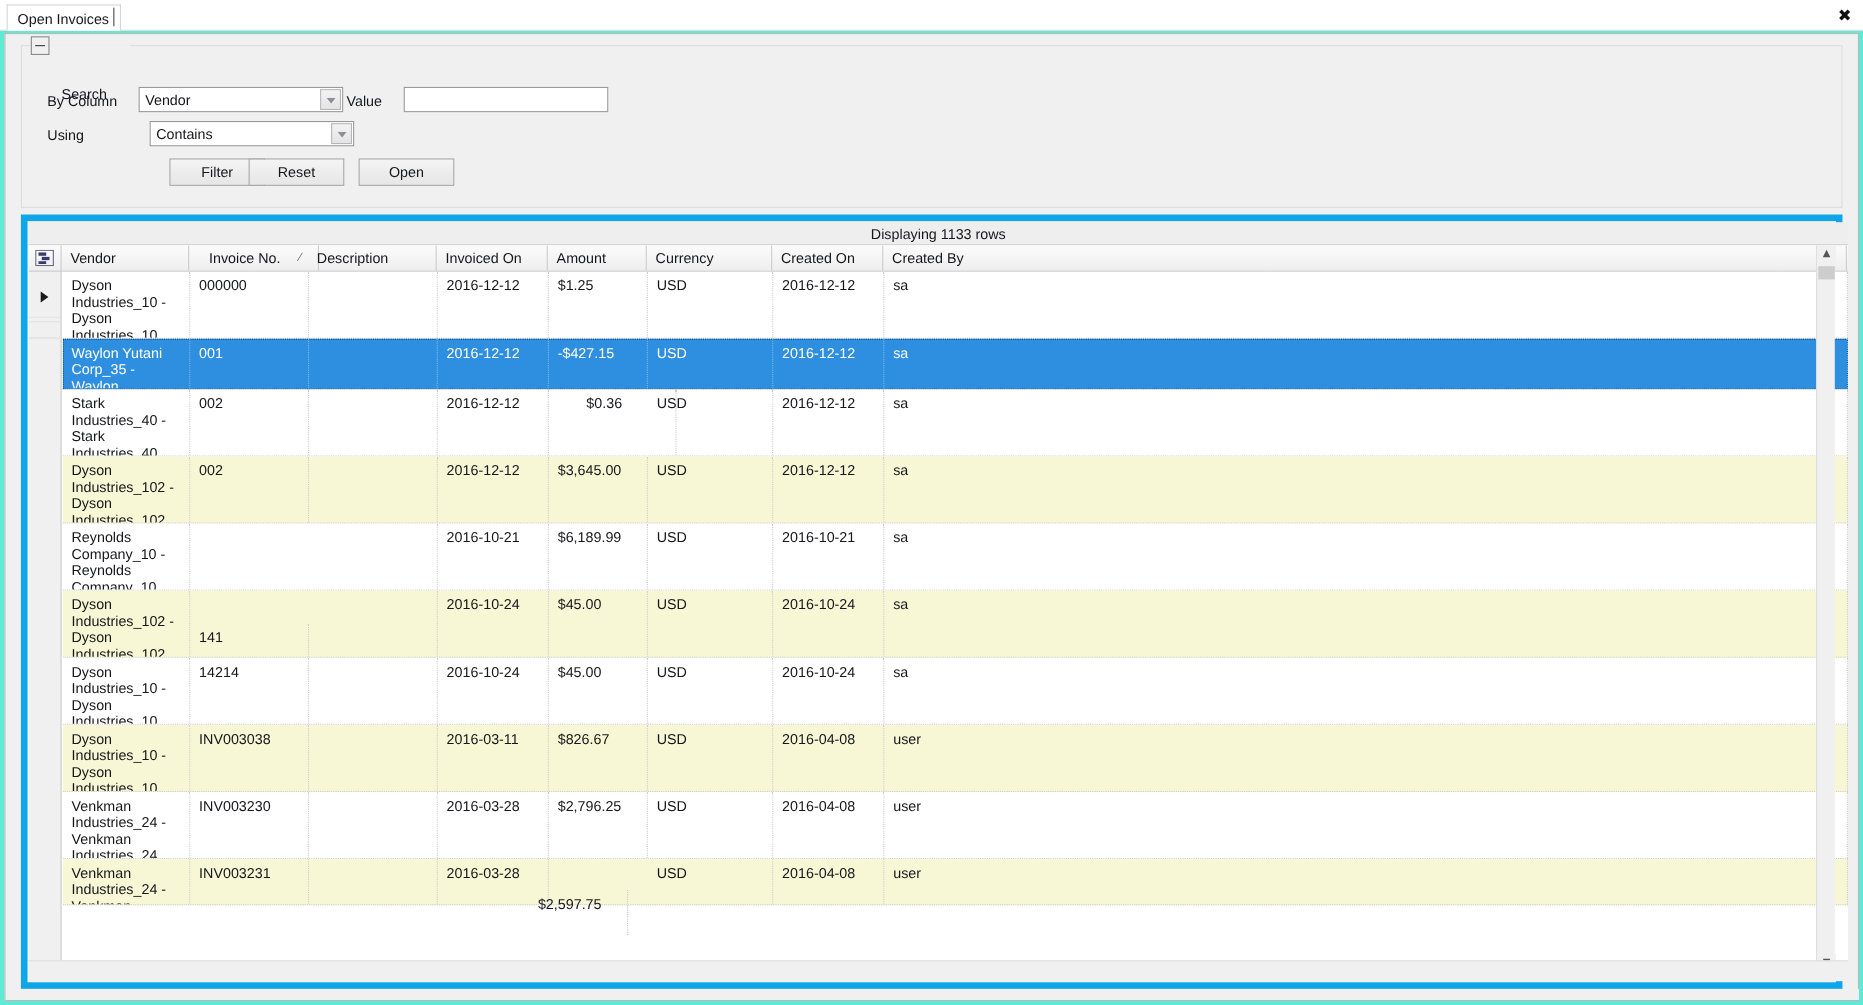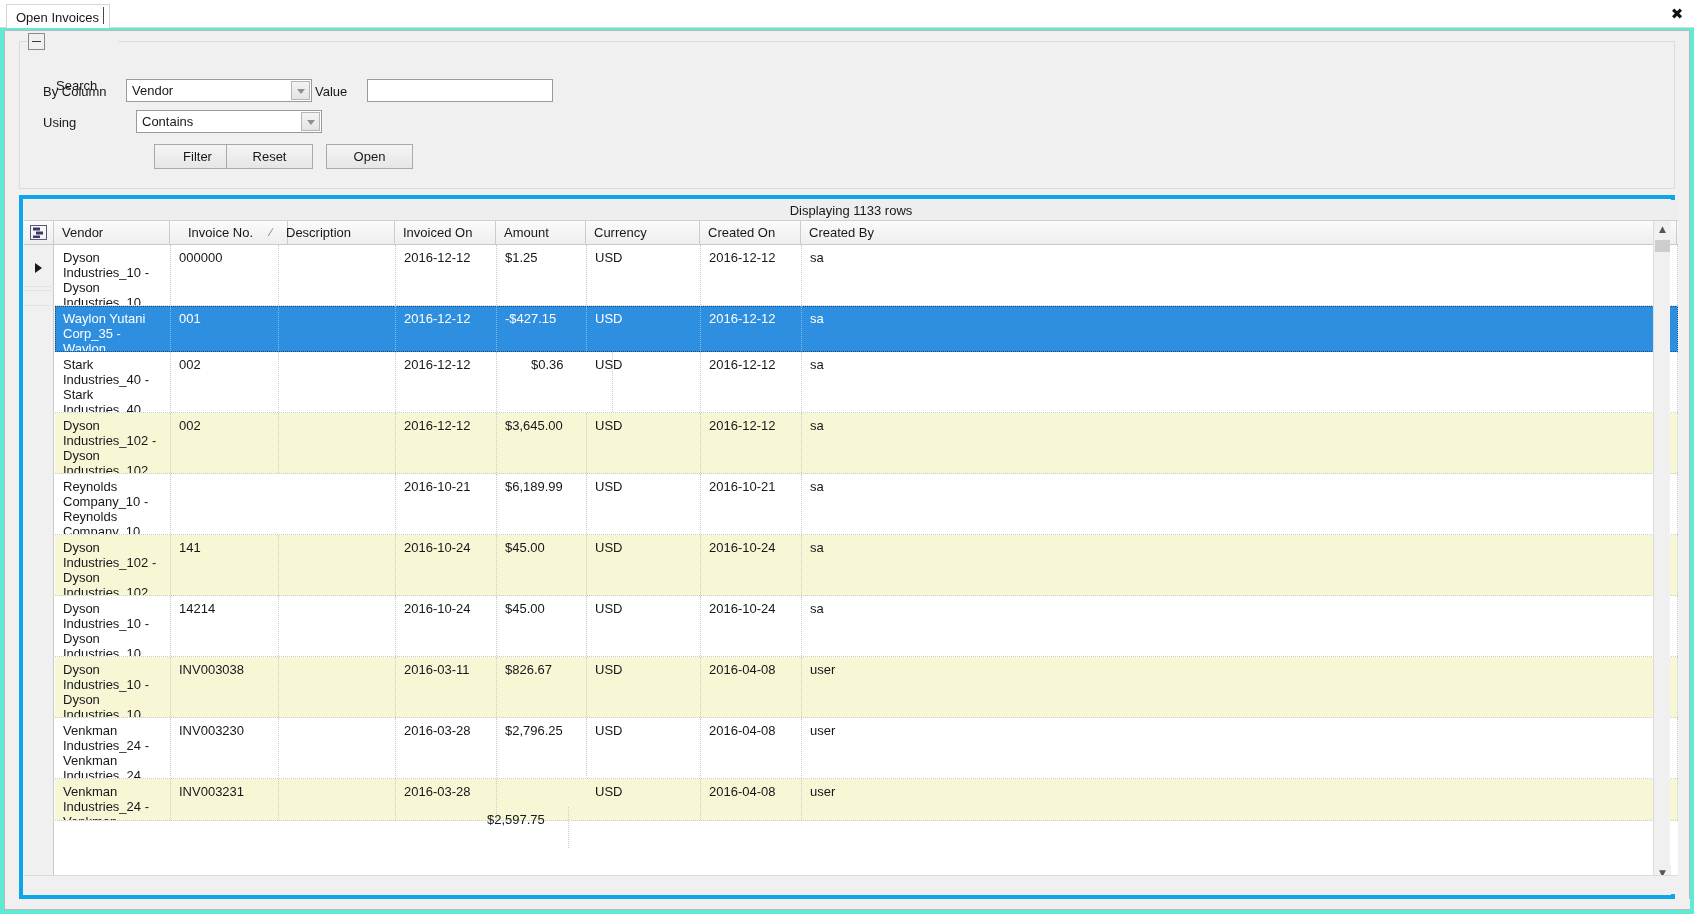--- a/index.html
+++ b/index.html
@@ -164,21 +164,21 @@
   }
   .btn-filter { left: 106px; margin-left: 28px; }
   .btn-reset  { left: 206px; }
   .btn-open   { left: 306px; }
 
   
   .gridwrap {
     position: absolute; left: 14px; top: 164px;
     width: 1656px; height: 704px;
     background: #f0f0f0;
-    border: 4px solid #0ea5e9;
+    border: 6px solid #0ea5e9;
   }
   .grid-caption {
     position: absolute; left: 1px; top: 1px;
     width: 1654px; height: 21px;
     background: #eeeeee;
     border-bottom: 1px solid #cfcfcf;
     font-size: 13px; color: #16171a;
     line-height: 21px; text-align: center;
   }
 
@@ -465,21 +465,21 @@
               <div class="cell" style="left: 442px; width: 90px;">$6,189.99</div>
               <div class="cell" style="left: 532px; width: 114px;">USD</div>
               <div class="cell" style="left: 646px; width: 101px;">2016-10-21</div>
               <div class="cell" style="left: 747px; width: 876px;">sa</div>
             </div>
             <div class="row alt" style="height: 61px;">
               <div class="cell" style="left: 0px; width: 116px;">Dyson
 Industries_102 -
 Dyson
 Industries_102</div>
-              <div class="cell" style="left: 116px; width: 108px;">141</div>
+              <div class="cell" style="left: 116px; width: 108px; margin-top: 30px;">141</div>
               <div class="cell" style="left: 224px; width: 117px;"></div>
               <div class="cell" style="left: 341px; width: 101px;">2016-10-24</div>
               <div class="cell" style="left: 442px; width: 90px;">$45.00</div>
               <div class="cell" style="left: 532px; width: 114px;">USD</div>
               <div class="cell" style="left: 646px; width: 101px;">2016-10-24</div>
               <div class="cell" style="left: 747px; width: 876px;">sa</div>
             </div>
             <div class="row" style="height: 61px;">
               <div class="cell" style="left: 0px; width: 116px;">Dyson
 Industries_10 -

